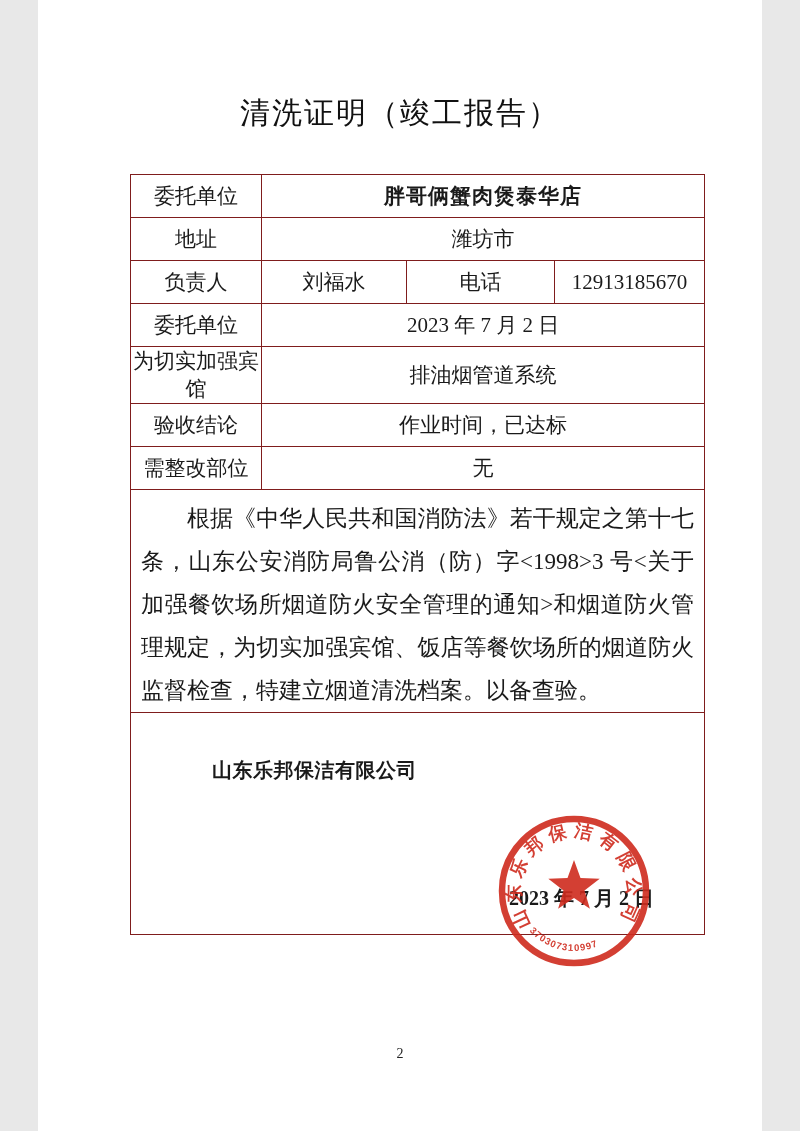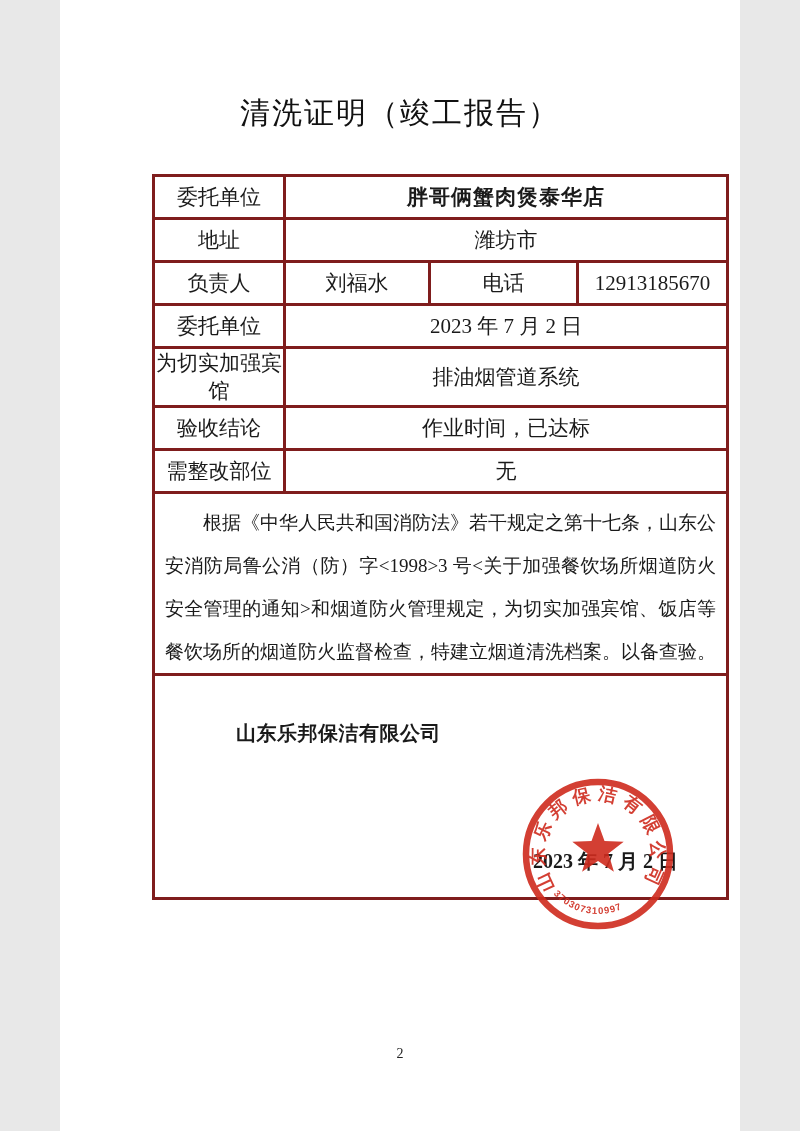--- a/index.html
+++ b/index.html
@@ -5,20 +5,21 @@
   html, body { margin: 0; padding: 0; background: #e8e8e8; }
   .page {
     position: relative;
     width: 680px;
     height: 1131px;
     margin: 0 auto;
     background: #ffffff;
     font-family: "Liberation Serif", "DejaVu Serif", serif;
     color: #1a1a1a;
     overflow: hidden;
+    padding-left: 44px;
   }
   .doc-title {
     position: absolute;
     top: 93px;
     left: 0;
     width: 100%;
     text-align: center;
     font-size: 30px;
     letter-spacing: 2px;
     font-weight: 400;
@@ -26,21 +27,21 @@
   }
   table.report {
     position: absolute;
     left: 92px;
     top: 174px;
     width: 574px;
     border-collapse: collapse;
     table-layout: fixed;
   }
   table.report td {
-    border: 3px solid #7f1d1d;
+    border: 1px solid #7f1d1d;
     padding: 0;
     text-align: center;
     vertical-align: middle;
     font-size: 21px;
     color: #1a1a1a;
     overflow: visible;
   }
   tr.data-row { height: 43px; }
   td.label-cell { font-size: 19px; }
   td.big-value {
@@ -50,21 +51,21 @@
     margin-top: 30px;
   }
   td.notice-cell {
     height: 172px;
     text-align: left;
     vertical-align: top;
   }
   .notice-text {
     margin: 0;
     padding: 7px 10px 0 10px;
-    font-size: 19px;
+    font-size: 23px;
     line-height: 43px;
     text-indent: 2em;
     text-align: justify;
   }
   td.footer-cell {
     height: 221px;
     position: relative;
     text-align: left;
     vertical-align: top;
   }

